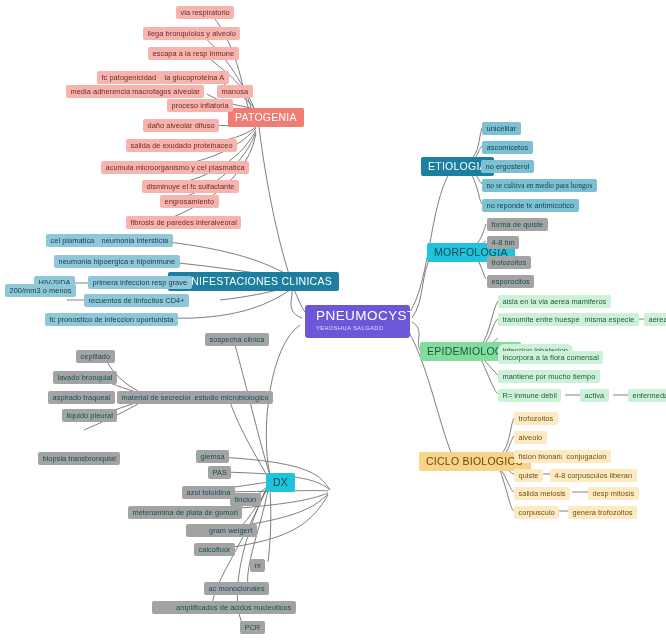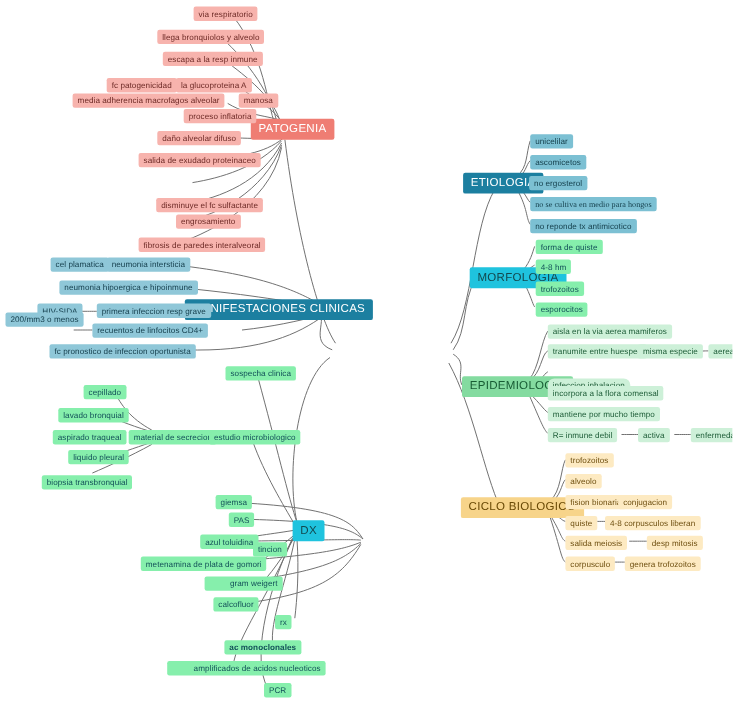--- a/index.html
+++ b/index.html
@@ -72,21 +72,21 @@
   .n-main.amber    { background: #f7d48a; color: #6a4a06; }
   
   .n-leaf {
     font-size: 7.4px;
     padding: 2.6px 4.5px;
     letter-spacing: .05px;
   }
   .n-leaf.red   { background: #f7b3ad; color: #6d2a26; }
   .n-leaf.teal  { background: #8fc7d8; color: #17414f; }
   .n-leaf.teal2 { background: #7cc0d3; color: #16414e; }
-  .n-leaf.cyan  { background: #86efac; color: #125058; }
+  .n-leaf.cyan  { background: #a3a3a3; color: #125058; }
   .n-leaf.green { background: #cdf0d8; color: #1d5c37; }
   .n-leaf.amber { background: #fdeac2; color: #6e4f10; }
 </style>
 </head>
 <body>
 
 <div id="canvas">
 
   <svg class="links" viewBox="0 0 666 640">
 
@@ -174,20 +174,24 @@
     <path d="M500,460 C510,459 510,456 514,455"></path>
     <path d="M500,466 C510,470 510,473 514,474"></path>
     <path d="M500,468 C510,484 510,490 514,492"></path>
     <path d="M500,470 C510,500 510,508 514,511"></path>
     <path d="M546,455 C554,455 558,455 562,455"></path>
     <path d="M533,474 C542,474 546,474 550,474"></path>
     <path d="M572,492 C580,492 584,492 588,492"></path>
     <path d="M552,511 C560,511 564,511 568,511"></path>
   </svg>
 
+  <div class="node n-center" style="left:305px; top:305px; width:105px; height:33px;">
+    <span class="title">PNEUMOCYSTIS</span>
+    <span class="sub">YEHOSHUA SALGADO</span>
+  </div>
 
   <div class="node n-main red" style="left:228px; top:108px;">
     <span>PATOGENIA</span>
   </div>
   <div class="node n-leaf red" style="left:176px; top:6px;">
     <span>via respiratorio</span>
     </div>
   <div class="node n-leaf red" style="left:143px; top:27px;">
     <span>llega bronquiolos y alveolo</span>
     </div>
@@ -208,20 +212,23 @@
     </div>
   <div class="node n-leaf red" style="left:167px; top:99px;">
     <span>proceso inflatoria</span>
     </div>
   <div class="node n-leaf red" style="left:143px; top:119px;">
     <span>daño alveolar difuso</span>
     </div>
   <div class="node n-leaf red" style="left:126px; top:139px;">
     <span>salida de exudado proteinaceo</span>
     </div>
+  <div class="node n-leaf red" style="left:101px; top:161px;">
+    <span>acumula microorganismo y cel plasmatica</span>
+    </div>
   <div class="node n-leaf red" style="left:142px; top:180px;">
     <span>disminuye el fc sulfactante</span>
     </div>
   <div class="node n-leaf red" style="left:160px; top:195px;">
     <span>engrosamiento</span>
     </div>
   <div class="node n-leaf red" style="left:126px; top:216px;">
     <span>fibrosis de paredes interalveoral</span>
     </div>
 
@@ -270,21 +277,21 @@
     </div>
   <div class="node n-leaf cyan" style="left:117px; top:391px;">
     <span>material de secrecion</span>
     </div>
   <div class="node n-leaf cyan" style="left:190px; top:391px;">
     <span>estudio microbiologico</span>
     </div>
   <div class="node n-leaf cyan" style="left:62px; top:409px;">
     <span>liquido pleural</span>
     </div>
-  <div class="node n-leaf cyan" style="left:38px; top:432px;">
+  <div class="node n-leaf cyan" style="left:38px; top:452px;">
     <span>biopsia transbronquial</span>
     </div>
   <div class="node n-leaf cyan" style="left:196px; top:450px;">
     <span>giemsa</span>
     </div>
   <div class="node n-leaf cyan" style="left:208px; top:466px;">
     <span>PAS</span>
     </div>
   <div class="node n-leaf cyan" style="left:182px; top:486px;">
     <span>azul toluidina</span>
@@ -297,21 +304,21 @@
     </div>
   <div class="node n-leaf cyan" style="left:186px; top:524px;padding-left:23px;">
     <span>gram weigert</span>
     </div>
   <div class="node n-leaf cyan" style="left:194px; top:543px;">
     <span>calcofluor</span>
     </div>
   <div class="node n-leaf cyan" style="left:250px; top:559px;">
     <span>rx</span>
     </div>
-  <div class="node n-leaf cyan" style="left:204px; top:582px;font-weight:bold;">
+  <div class="node n-leaf cyan" style="left:204px; top:582px;">
     <span>ac monoclonales</span>
     </div>
   <div class="node n-leaf cyan" style="left:152px; top:601px;padding-left:24px;">
     <span>amplificados de acidos nucleoticos</span>
     </div>
   <div class="node n-leaf cyan" style="left:240px; top:621px;">
     <span>PCR</span>
     </div>
 
   <div class="node n-main teal" style="left:421px; top:157px;">

